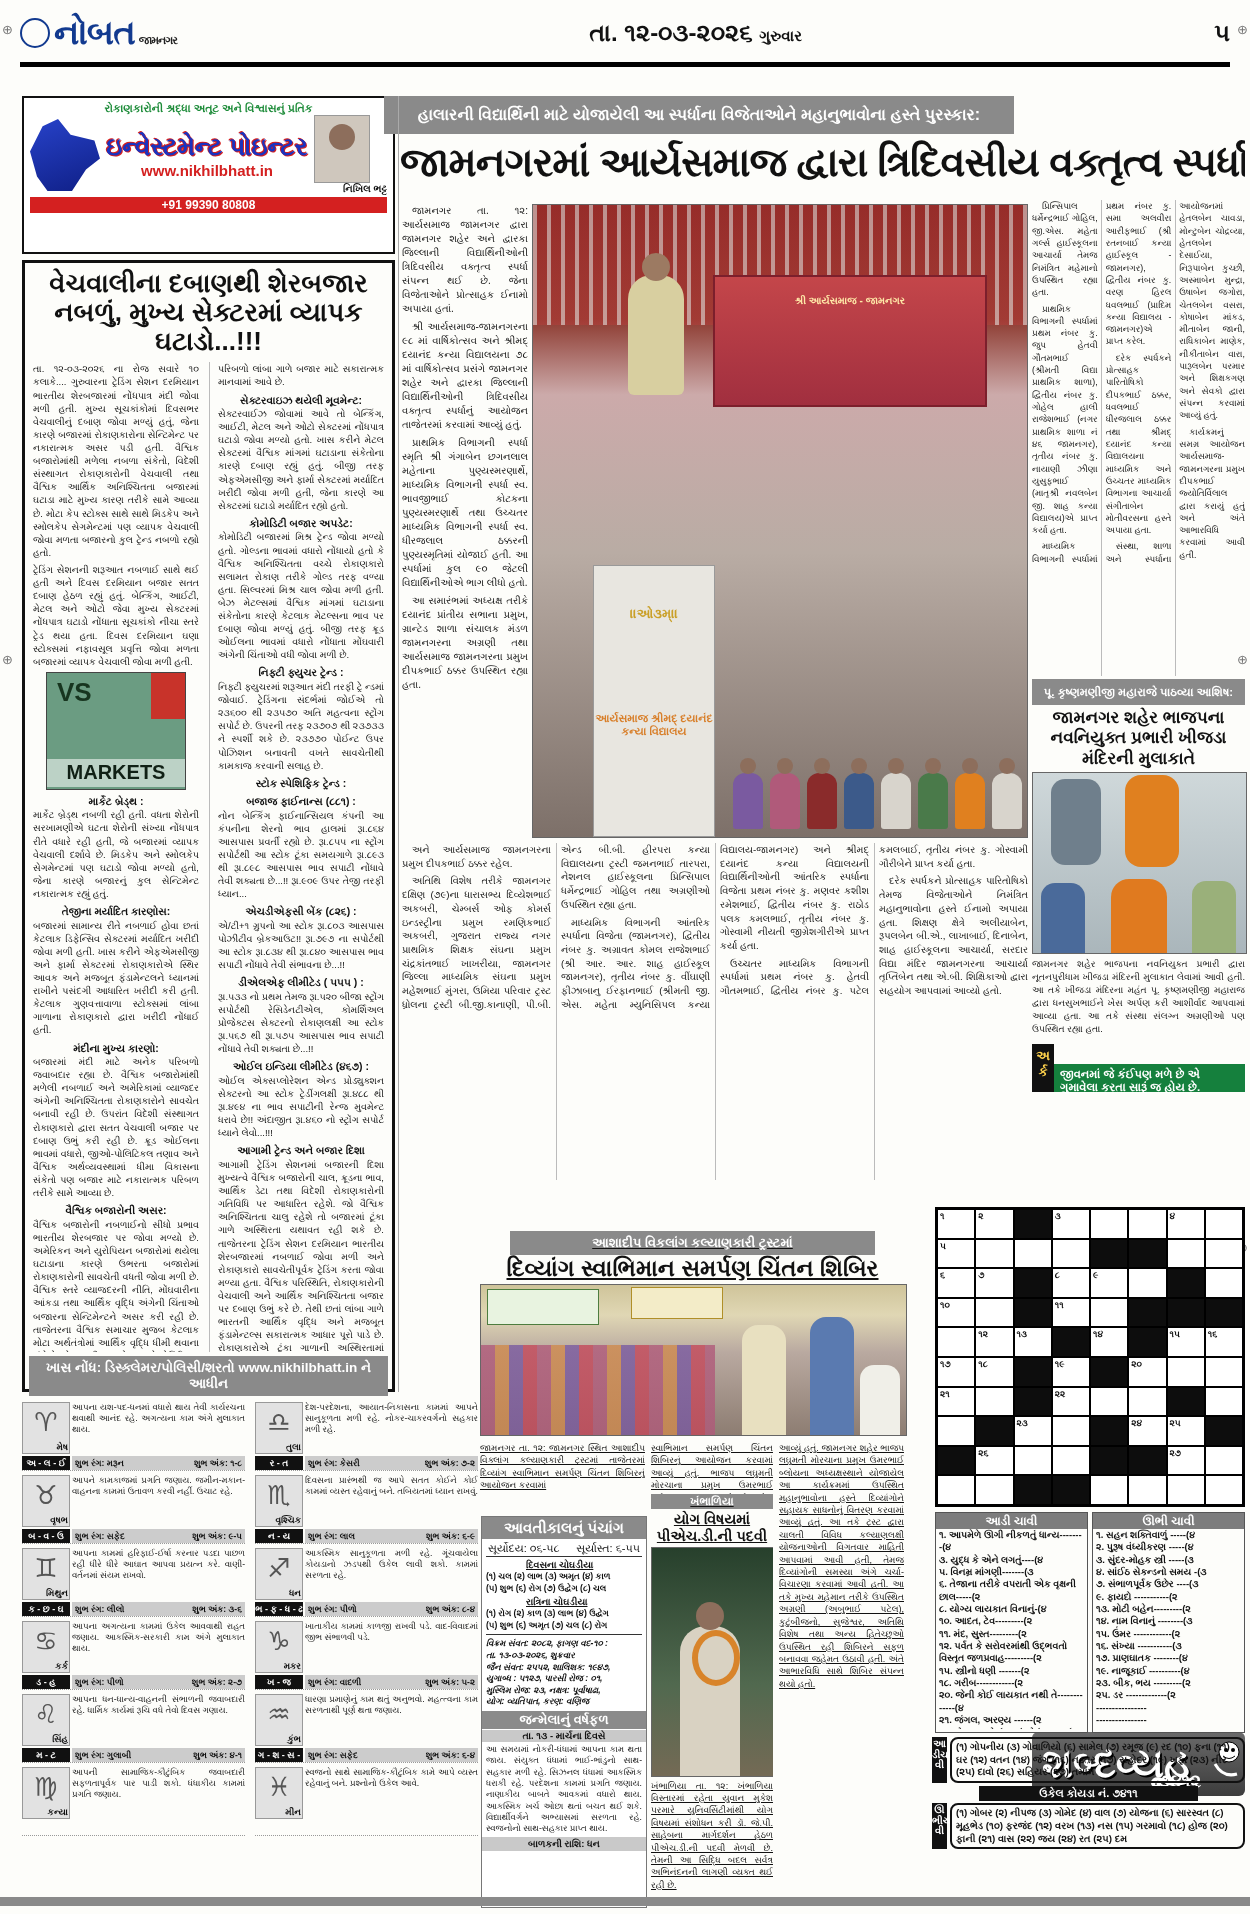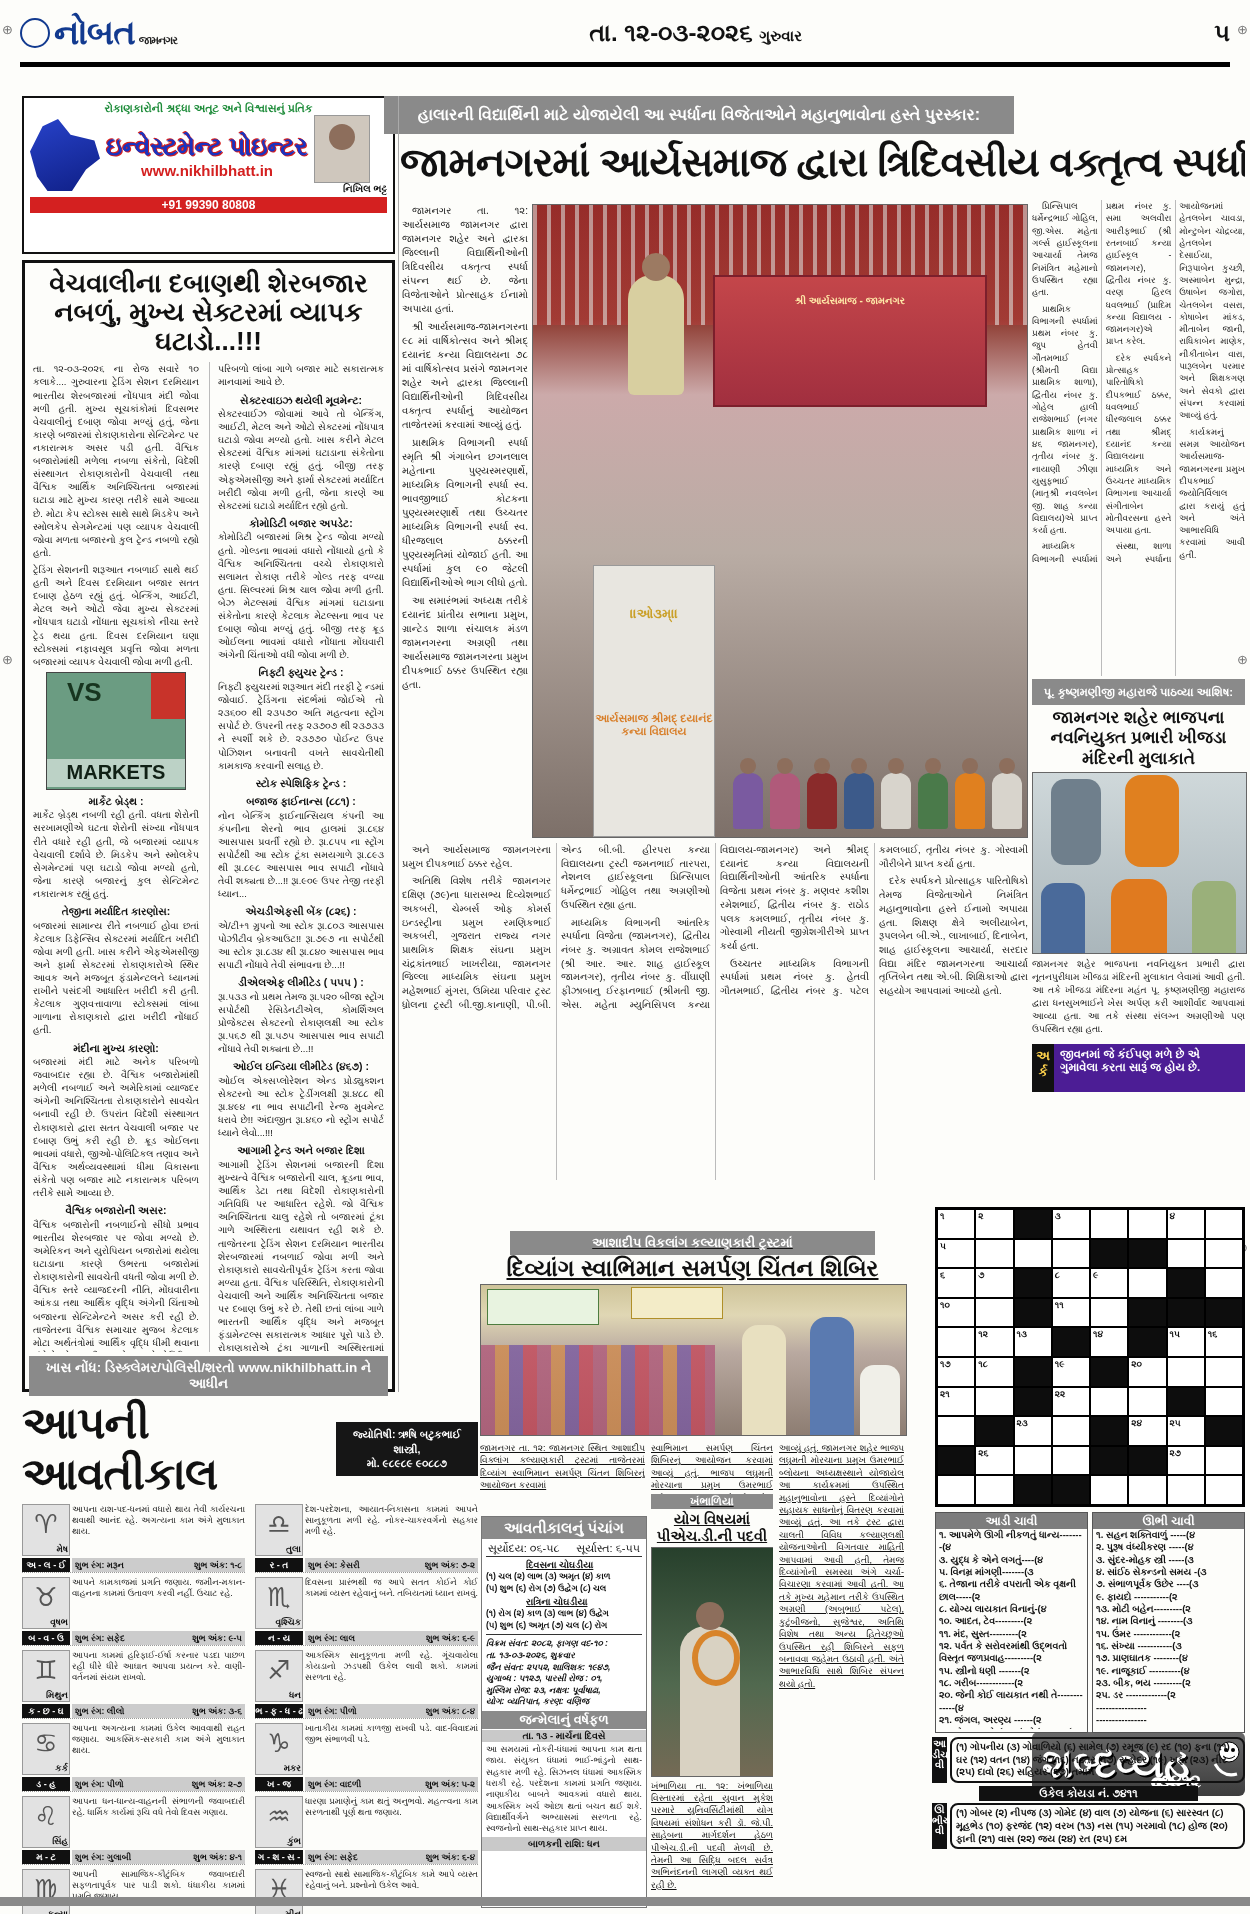--- a/index.html
+++ b/index.html
@@ -31,21 +31,21 @@
   .ad .phone{background:#d42020;color:#fff;font-weight:bold;font-size:12px;text-align:center;padding:1px 4px;margin-top:2px;}
   
   .market{border:3px solid #111;padding:6px 8px 2px;}
   .m-head{font-weight:bold;font-size:26px;text-align:center;line-height:1.12;}
   .m-cols{display:flex;gap:10px;margin-top:6px;}
   .m-col{width:50%;font-size:9.5px;line-height:1.38;text-align:justify;overflow:hidden;}
   .sec{margin-bottom:4px;}
   .sec-head{font-weight:bold;text-align:center;font-size:10.5px;}
   .sec-head:empty{display:none;}
   .mk-img{width:138px;height:116px;background:#6b9c82;margin:4px auto;position:relative;border:1px solid #444;}
-  .mk-img .vs{position:absolute;left:20px;top:2px;font-weight:bold;font-size:26px;color:#17351f;}
+  .mk-img .vs{position:absolute;left:10px;top:2px;font-weight:bold;font-size:26px;color:#17351f;}
   .mk-img .rp{position:absolute;right:0;top:0;width:34px;height:46px;background:#c8332a;}
   .mk-img .mk{position:absolute;left:0;right:0;bottom:2px;text-align:center;font-weight:bold;font-size:20px;color:#102015;background:rgba(255,255,255,.55);}
   .disclaimer{background:#8a8a8a;color:#fff;font-weight:bold;font-size:13.5px;text-align:center;padding:4px 2px;margin:4px -4px 2px;}
   
   .headline{font-weight:bold;font-size:40px;text-align:center;letter-spacing:-1px;white-space:nowrap;overflow:hidden;}
   .bodytxt{font-size:9.5px;line-height:1.4;text-align:justify;overflow:hidden;}
   .bodytxt p{margin:0 0 4px;text-indent:10px;}
   .cols3{column-count:3;column-gap:8px;column-rule:1px solid #bbb;font-size:8.8px;}
   .cols4{column-count:4;column-gap:10px;column-rule:1px solid #bbb;}
   
@@ -74,21 +74,21 @@
   .clue-col .hd{background:#7d7d7d;color:#fff;font-weight:bold;text-align:center;font-size:12px;padding:1px 0;}
   .clue-col .it{font-size:9.5px;font-weight:bold;line-height:1.3;padding:0 3px;}
   .solwrap{font-size:10px;}
   .solrow{display:flex;gap:3px;margin-bottom:3px;}
   .sol-lab{background:#111;color:#fff;font-weight:bold;width:15px;font-size:10px;line-height:1.05;text-align:center;word-break:break-all;padding-top:2px;}
   .sol-box{flex:1;border:2px solid #111;border-radius:8px;padding:2px 4px;font-weight:bold;font-size:9.8px;line-height:1.3;}
   .sol-head{background:#111;color:#fff;font-weight:bold;text-align:center;font-size:11px;width:70%;margin:0 auto 2px;padding:1px 0;}
   
   .ark{display:flex;}
   .ark .lab{background:#111;color:#ffd34d;font-weight:bold;width:22px;text-align:center;word-break:break-all;font-size:13px;padding-top:4px;}
-  .ark .qt{background:#4c1d95;color:#fff;font-weight:bold;font-size:11.5px;padding:4px 6px;flex:1;}
+  .ark .qt{background:#15803d;color:#fff;font-weight:bold;font-size:11.5px;padding:4px 6px;flex:1;margin-top:20px;}
   
   .pan{border:1px solid #777;background:#fff;padding:2px 4px;font-size:8.6px;overflow:hidden;}
   .pan .ttl{background:#8a8a8a;color:#fff;font-weight:bold;font-size:15px;text-align:center;padding:2px 0;margin:-2px -4px 2px;}
   .pan .sun{display:flex;justify-content:space-between;font-weight:normal;font-size:11px;border-bottom:1px solid #333;padding:1px 2px;}
   .pan .sh{font-weight:bold;text-decoration:underline;font-size:9.5px;margin-top:2px;padding-left:40px;}
   .pan .ln{font-weight:bold;line-height:1.35;}
   .pan hr{border:0;border-top:1.5px solid #333;margin:3px 0;}
   .pan .det{font-weight:bold;font-style:italic;line-height:1.35;}
   .pan .vttl{background:#8a8a8a;color:#fff;font-weight:bold;font-size:13px;text-align:center;margin:3px -4px 1px;padding:1px 0;}
   .pan .vsub{background:#c9c9c9;font-weight:bold;text-align:center;font-size:9.5px;margin:0 -4px 2px;}
@@ -526,27 +526,20 @@
         <div>મુસ્લિમ રોજ: ૨૩, નક્ષત્ર: પૂર્વાષાઢા,</div>
         <div>યોગ: વ્યતિપાત, કરણ: વણિજ</div>
       </div>
     <div class="vttl">જન્મેલાનું વર્ષફળ</div>
     <div class="vsub">તા. ૧૩ - માર્ચના દિવસે</div>
     <div class="vbody">આ સમયમાં નોકરી-ધંધામાં આપના કામ થતા જાય. સંયુક્ત ધંધામાં ભાઈ-ભાંડુનો સાથ-સહકાર મળી રહે. સિઝનલ ધંધામાં આકસ્મિક ધરાકી રહે. પરદેશના કામમાં પ્રગતિ જણાય. નાણાકીય બાબતે આવકમાં વધારો થાય. આકસ્મિક ખર્ચ ઓછા થતાં બચત થઈ શકે. વિદ્યાર્થીવર્ગને અભ્યાસમાં સરળતા રહે. સ્વજનોનો સાથ-સહકાર પ્રાપ્ત થાય.</div>
     <div class="rashi">બાળકની રાશિ: ધન</div>
   </div>
 
   <div class="abs" style="left:22px;top:1398px;width:456px;height:504px;">
-    <div class="horo-head">
-      <div class="big">આપની આવતીકાલ</div>
-      <div class="astro">
-        <div>જ્યોતિષી: ઋષિ બટુકભાઈ શાસ્ત્રી,</div>
-        <div>મો. ૯૮૯૮૯ ૯૦૮૮૭</div>
-      </div>
-    </div>
     <div class="hgrid" style="height:434px;">
 
         <div class="sign">
           <div class="ic">
             <span class="g">♈</span>
             <span class="nm">મેષ</span>
           </div>
           <div class="tx">આપના યશ-પદ-ધનમાં વધારો થાય તેવી કાર્યરચના થવાથી આનંદ રહે. અગત્યના કામ અંગે મુલાકાત થાય.</div>
           <div class="lt">અ - લ - ઈ</div>
           <div class="ft">

